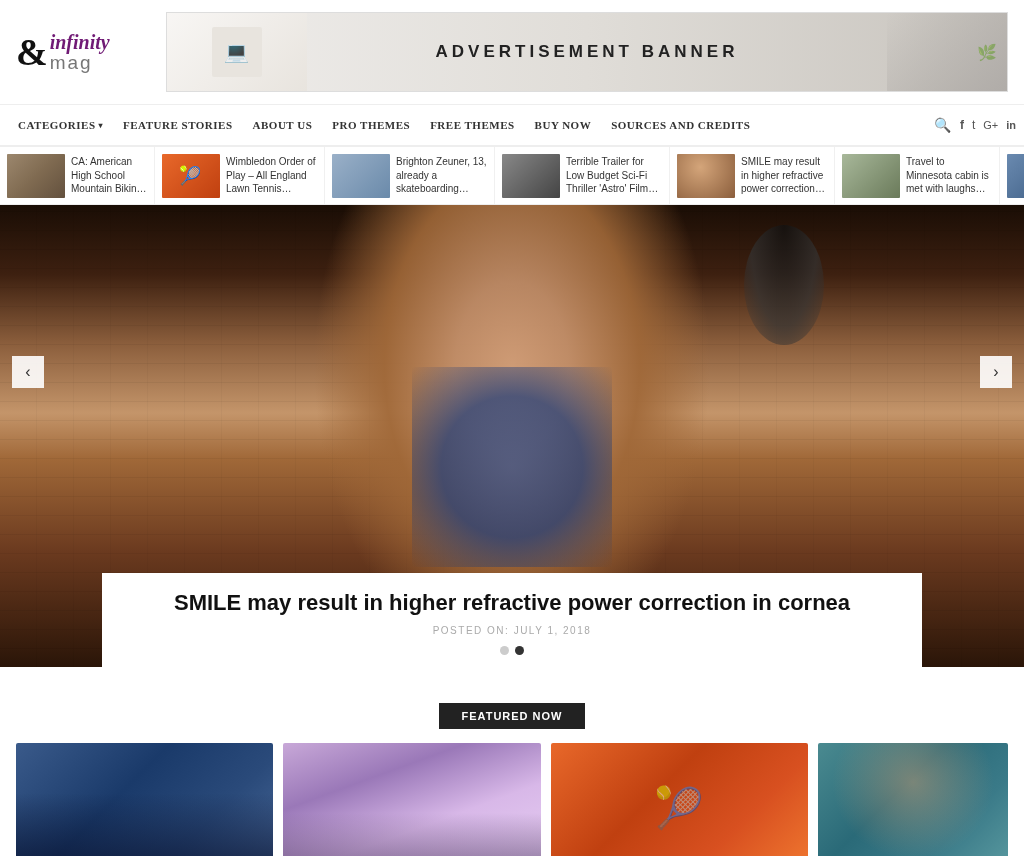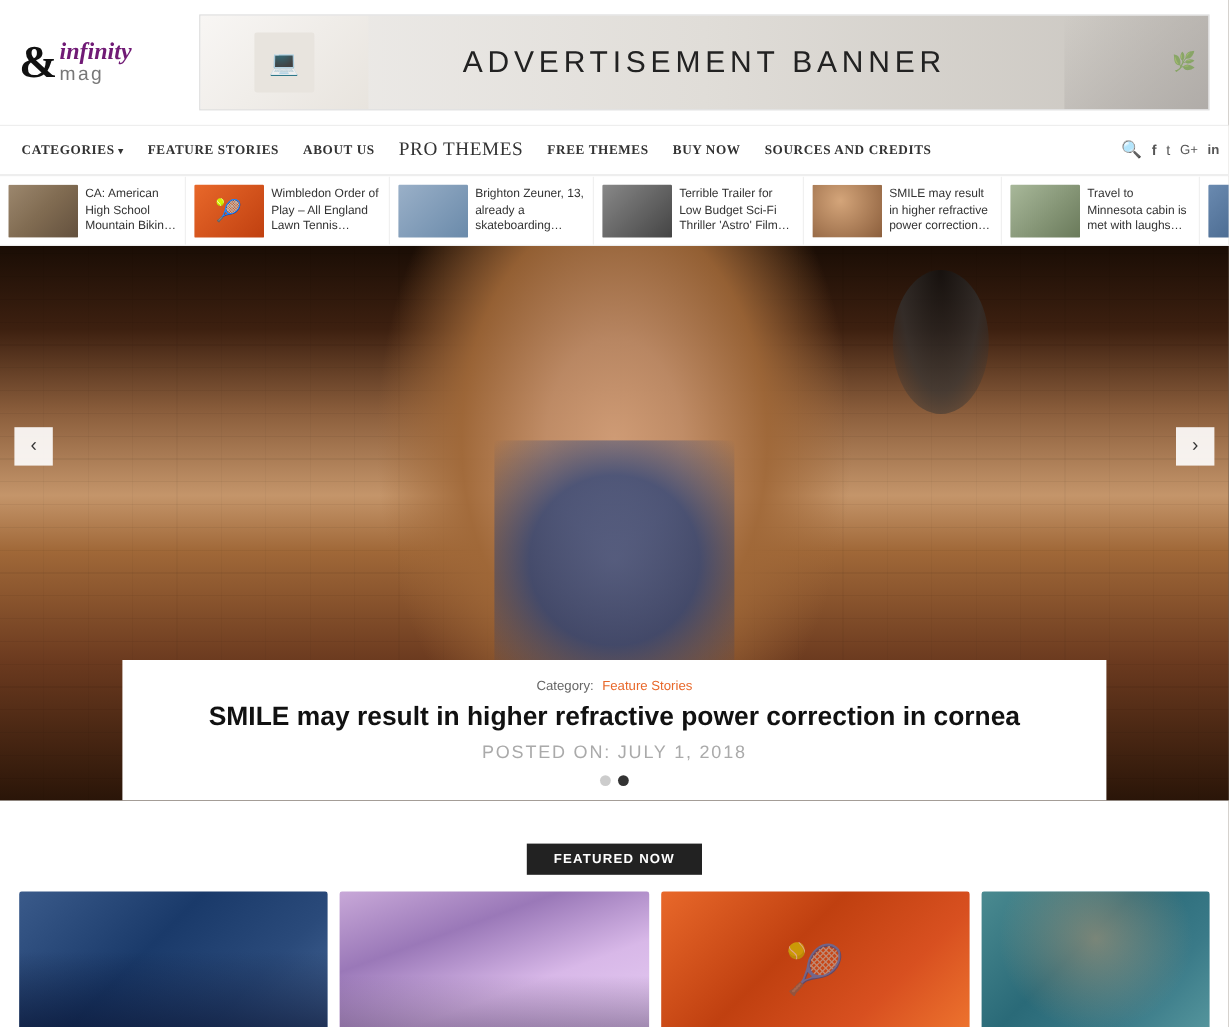--- a/index.html
+++ b/index.html
@@ -6,48 +6,48 @@
     body { font-family: 'Georgia', serif; background: #fff; width: 1024px; overflow-x: hidden; }
   </style>
 </head>
 <body>
 
 <header style="display:flex; align-items:center; padding:12px 16px; border-bottom:1px solid #eee; gap:20px;">
   <div style="display:flex; align-items:center; gap:2px; cursor:pointer; min-width:130px;">
     <span style="font-size:38px; font-weight:900; font-family:serif; line-height:1; color:#111;">&amp;</span>
     <div style="display:flex; flex-direction:column; line-height:1.1;">
       <span style="font-size:20px; font-weight:900; font-style:italic; font-family:serif; color:#701a75;">infinity</span>
-      <span style="font-size:16px; letter-spacing:2px; color:#777; font-family:sans-serif;">mag</span>
+      <span style="font-size:19px; letter-spacing:2px; color:#777; font-family:sans-serif;">mag</span>
     </div>
   </div>
 
   <div style="flex:1; height:80px; background:linear-gradient(to right, #f0eeec, #e0ddd8, #c8c4be); display:flex; align-items:center; justify-content:center; border:1px solid #ddd; position:relative; overflow:hidden;">
     <div style="position:absolute; left:0; top:0; width:140px; height:100%; background:linear-gradient(135deg, #f8f6f4 0%, #e8e4de 100%); display:flex; align-items:center; justify-content:center;">
       <div style="width:50px; height:50px; background:#e8e4de; border-radius:2px; display:flex; align-items:center; justify-content:center; font-size:20px;">💻</div>
     </div>
-    <span style="font-size:25px; font-weight:400; letter-spacing:4px; color:#222; text-transform:uppercase; font-family:sans-serif; z-index:1;">ADVERTISEMENT BANNER</span>
+    <span style="font-size:17px; font-weight:700; letter-spacing:4px; color:#222; text-transform:uppercase; font-family:sans-serif; z-index:1;">ADVERTISEMENT BANNER</span>
     <div style="position:absolute; right:0; top:0; width:120px; height:100%; background:linear-gradient(135deg, transparent, #b0aca8); display:flex; align-items:center; justify-content:flex-end; padding-right:10px;">
       <div style="font-size:16px; opacity:0.5;">🌿</div>
     </div>
   </div>
 </header>
 
 <nav style="background:#fff; border-bottom:2px solid #eee; display:flex; align-items:center; justify-content:space-between; padding:0 8px; height:42px;">
   <div style="display:flex; align-items:center; height:100%;justify-content:space-between;">
     <div style="font-size:11px; font-weight:700; text-transform:uppercase; letter-spacing:0.5px; color:#333; padding:0 10px; height:42px; display:flex; align-items:center; cursor:pointer; white-space:nowrap;">
       <span>CATEGORIES</span>
       <span style="font-size:8px; margin-left:3px;">▾</span>
     </div>
     <div style="font-size:11px; font-weight:700; text-transform:uppercase; letter-spacing:0.5px; color:#333; padding:0 10px; height:42px; display:flex; align-items:center; cursor:pointer; white-space:nowrap;">
       <span>FEATURE STORIES</span>
     </div>
     <div style="font-size:11px; font-weight:700; text-transform:uppercase; letter-spacing:0.5px; color:#333; padding:0 10px; height:25px; display:flex; align-items:center; cursor:pointer; white-space:nowrap;">
       <span>ABOUT US</span>
     </div>
-    <div style="font-size:16px; font-weight:400; text-transform:uppercase; letter-spacing:0.5px; color:#333; padding:0 10px; height:42px; display:flex; align-items:center; cursor:pointer; white-space:nowrap;">
+    <div style="font-size:11px; font-weight:700; text-transform:uppercase; letter-spacing:0.5px; color:#333; padding:0 10px; height:42px; display:flex; align-items:center; cursor:pointer; white-space:nowrap;">
       <span>PRO THEMES</span>
     </div>
     <div style="font-size:11px; font-weight:700; text-transform:uppercase; letter-spacing:0.5px; color:#333; padding:0 10px; height:42px; display:flex; align-items:center; cursor:pointer; white-space:nowrap;">
       <span>FREE THEMES</span>
     </div>
     <div style="font-size:11px; font-weight:700; text-transform:uppercase; letter-spacing:0.5px; color:#333; padding:0 10px; height:42px; display:flex; align-items:center; cursor:pointer; white-space:nowrap;">
       <span>BUY NOW</span>
     </div>
     <div style="font-size:11px; font-weight:700; text-transform:uppercase; letter-spacing:0.5px; color:#333; padding:0 10px; height:42px; display:flex; align-items:center; cursor:pointer; white-space:nowrap;">
       <span>SOURCES AND CREDITS</span>
@@ -114,26 +114,22 @@
 
   <button style="position:absolute; top:50%; left:12px; transform:translateY(-80px); width:32px; height:32px; background:rgba(255,255,255,0.9); border:none; cursor:pointer; font-size:16px; color:#333; display:flex; align-items:center; justify-content:center; z-index:10;">
     <span>‹</span>
   </button>
 
   <button style="position:absolute; top:50%; right:12px; transform:translateY(-80px); width:32px; height:32px; background:rgba(255,255,255,0.9); border:none; cursor:pointer; font-size:16px; color:#333; display:flex; align-items:center; justify-content:center; z-index:10;">
     <span>›</span>
   </button>
 
   <div style="position:absolute; bottom:0; left:50%; transform:translateX(-50%); width:820px; background:#fff; padding:16px 30px 0; text-align:center;">
-    <div style="font-size:11px; color:#666; margin-bottom:5px; font-family:sans-serif;">
-      <span>Category:</span>
-      <span style="color:#e8682a; cursor:pointer; margin-left:4px;">Feature Stories</span>
-    </div>
     <div style="font-size:22px; font-weight:700; color:#111; margin-bottom:7px; font-family:sans-serif; cursor:pointer; line-height:1.3;">SMILE may result in higher refractive power correction in cornea</div>
-    <div style="font-size:15px; letter-spacing:1.5px; color:#aaa; text-transform:uppercase; font-family:sans-serif;">POSTED ON: JULY 1, 2018</div>
+    <div style="font-size:10px; letter-spacing:1.5px; color:#aaa; text-transform:uppercase; font-family:sans-serif;">POSTED ON: JULY 1, 2018</div>
     <div style="display:flex; justify-content:center; gap:6px; margin-top:10px; padding-bottom:12px;">
       <div style="width:9px; height:9px; border-radius:50%; background:#ccc; cursor:pointer;"></div>
       <div style="width:9px; height:9px; border-radius:50%; background:#333; cursor:pointer;"></div>
     </div>
   </div>
 </div>
 
 <div style="padding:20px 16px 12px;">
   <div style="display:flex; justify-content:center; margin-bottom:14px;">
     <div style="background:#222; color:#fff; font-size:11px; font-weight:700; letter-spacing:1px; text-transform:uppercase; padding:7px 22px; font-family:sans-serif;margin-top:16px;">Featured Now</div>

